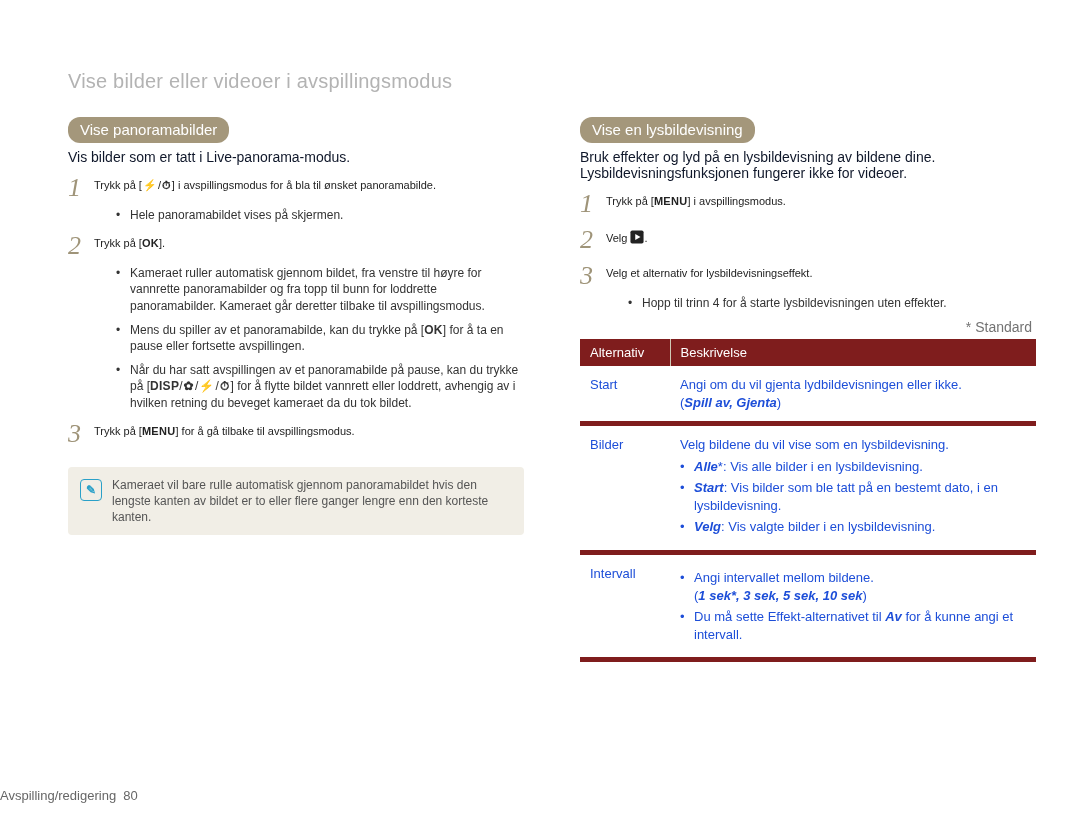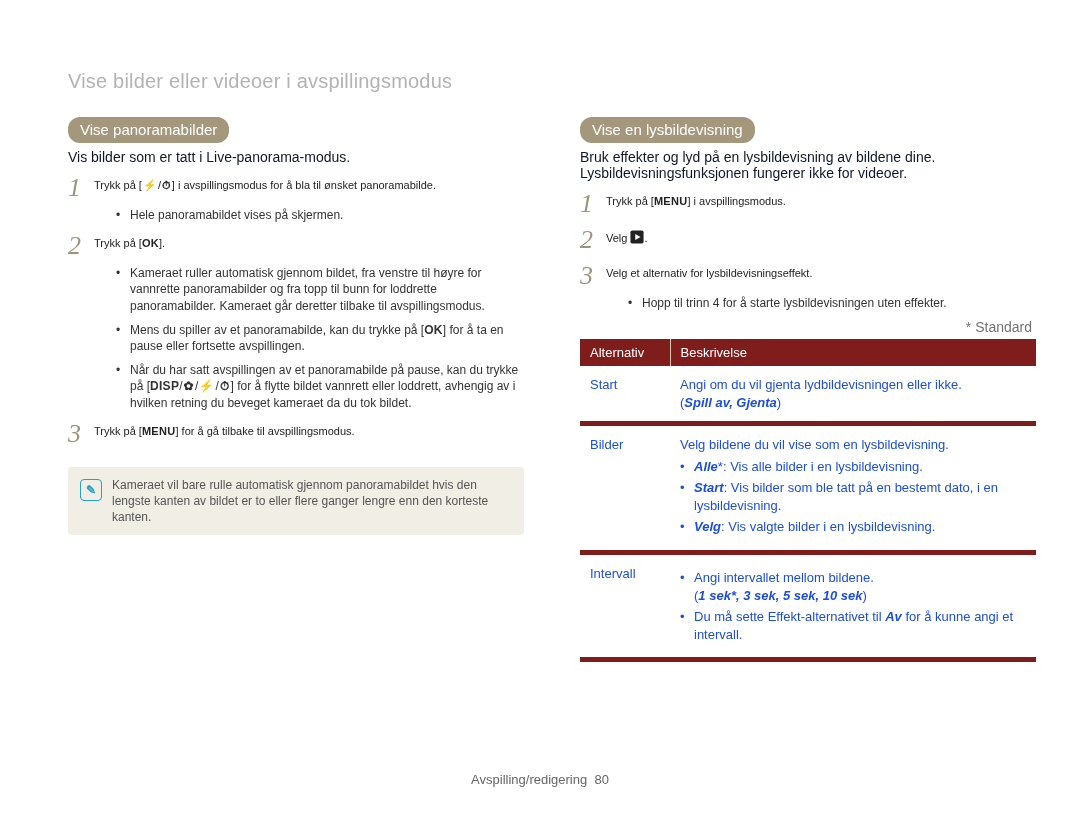--- a/index.html
+++ b/index.html
@@ -154,24 +154,24 @@
     margin-bottom: 4px;
   }
   .inner-bullets li::before {
     content: "•";
     position: absolute;
     left: 0;
   }
   strong { font-weight: bold; font-style: italic; }
   .footer {
     position: absolute;
-    bottom: 28px;
+    bottom: 12px;
     left: 0;
     width: 100%;
-    text-align: center;
+    text-align: left;
     font-size: 13px;
     color: #666;
   }
   .glyph {
     display: inline-block;
     font-weight: bold;
     letter-spacing: .3px;
   }
   .icon-box {
     display: inline-block;

